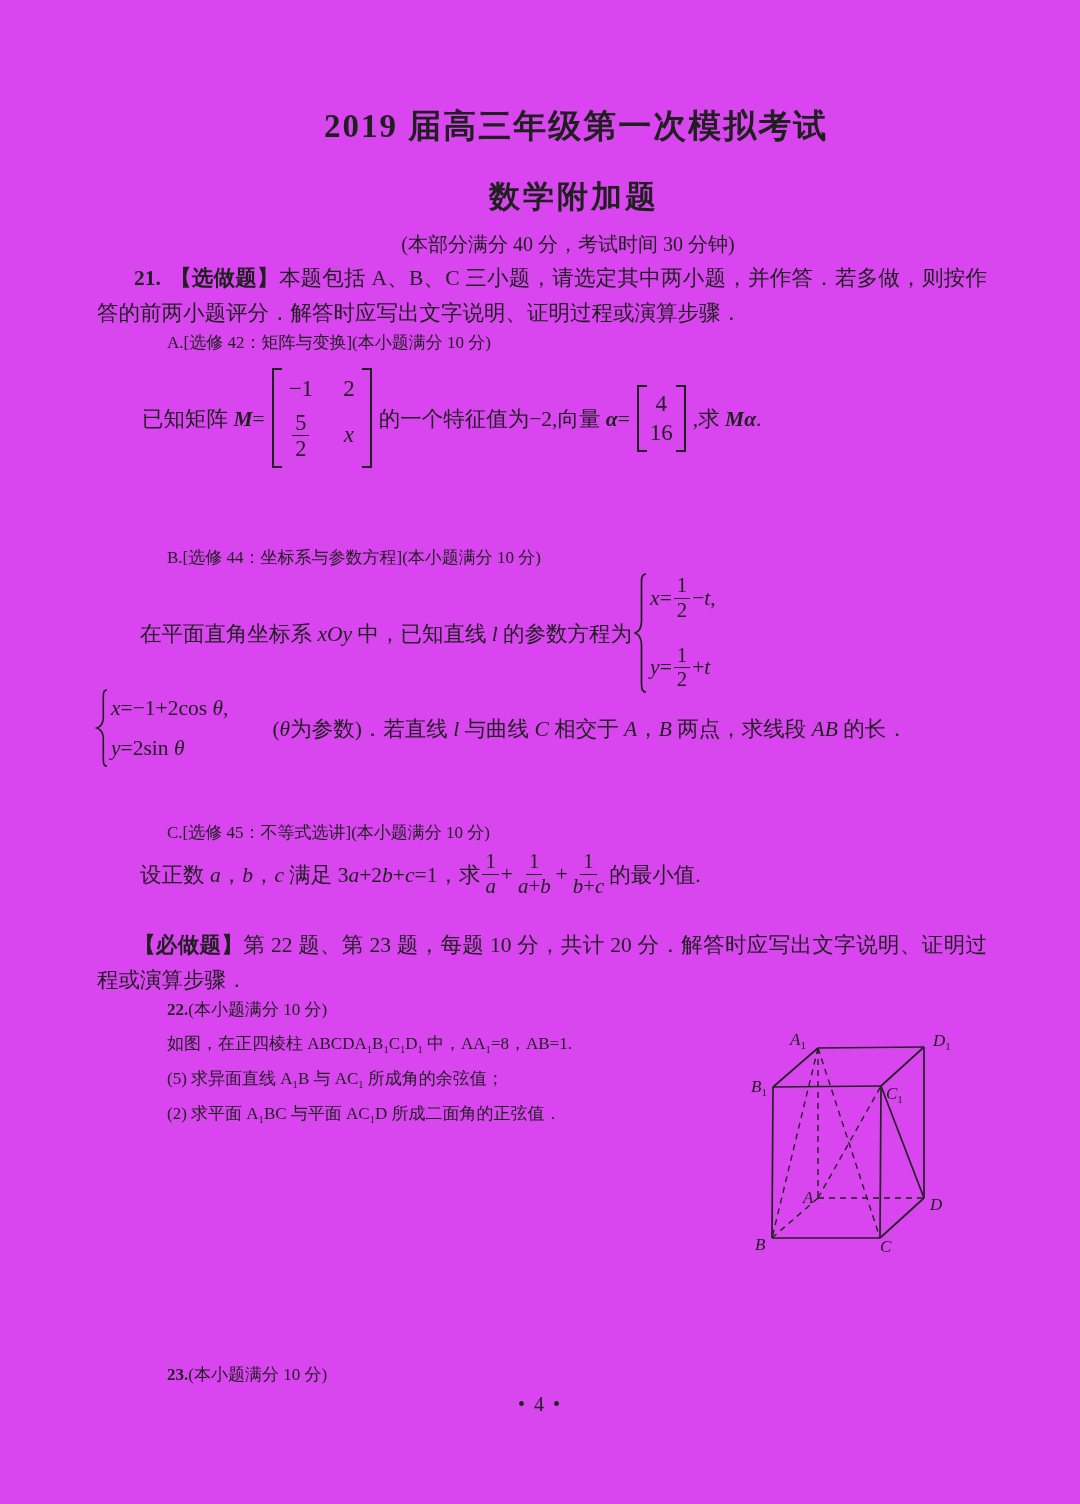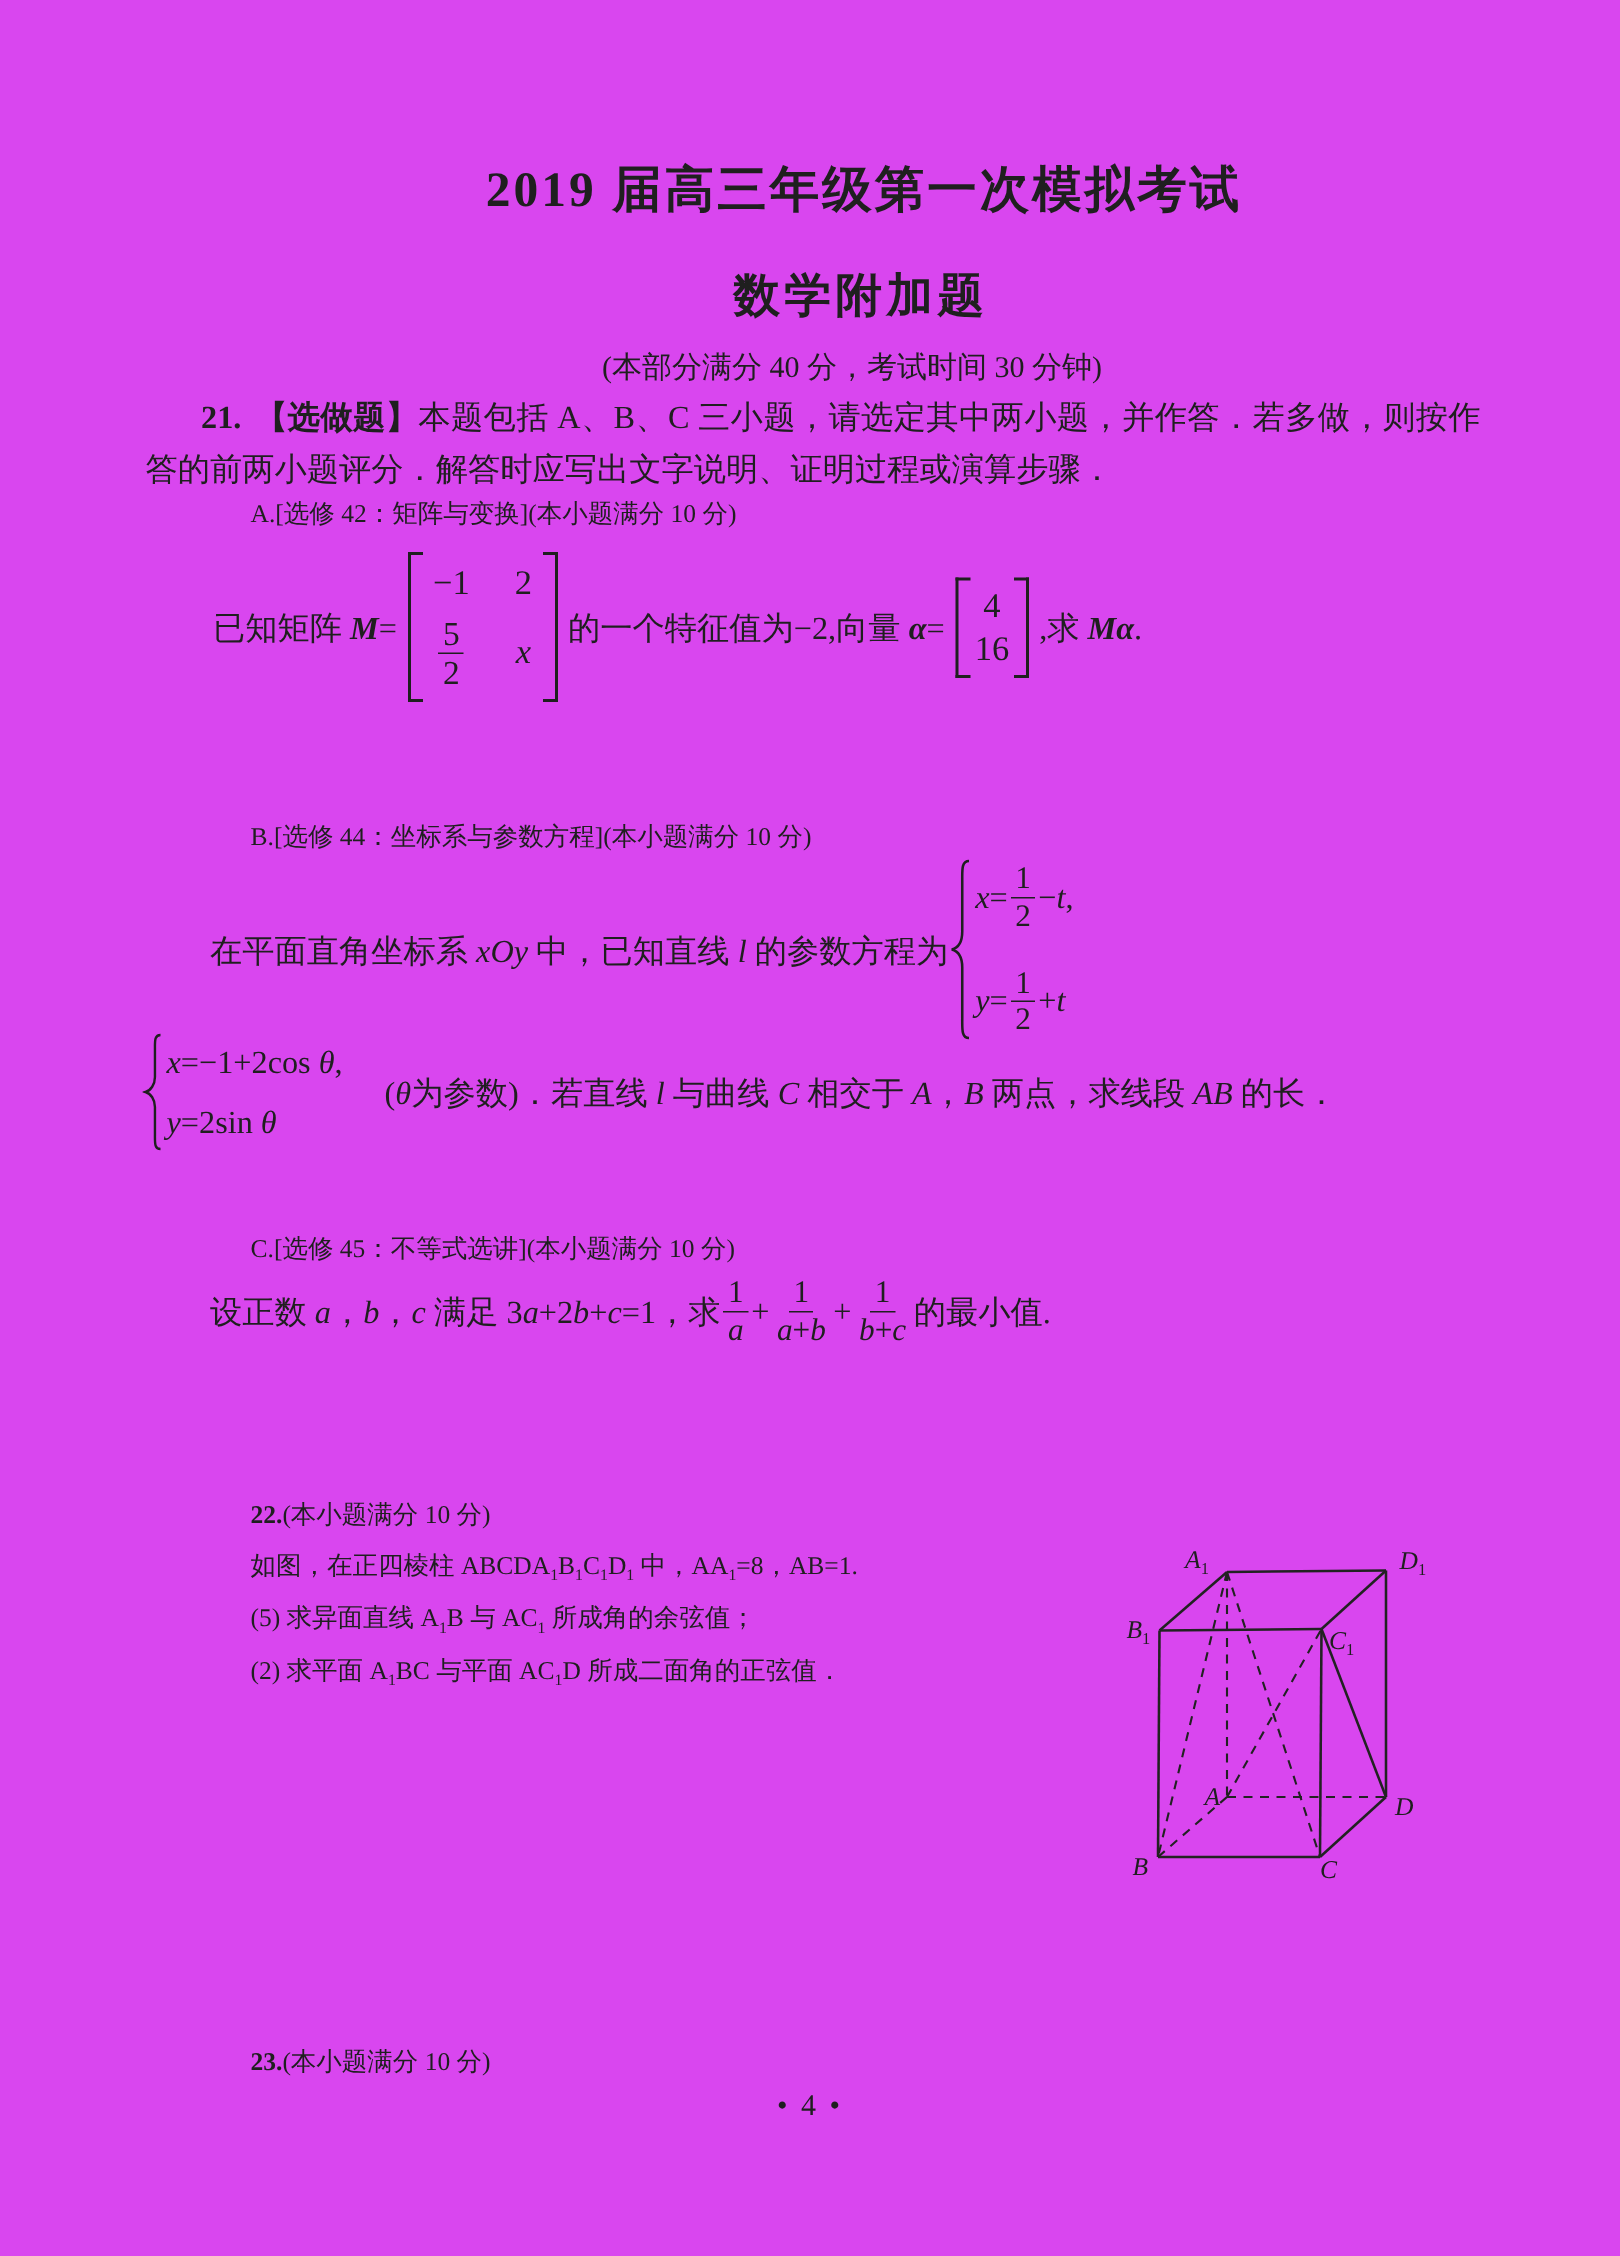--- a/index.html
+++ b/index.html
@@ -108,21 +108,21 @@
   <div class="abs mathrow" style="left:95px;top:684px;height:88px">
     <span class="sys">
       <svg class="brace" width="14" height="80" viewBox="0 0 14 80">
         <path d="M12 2 C8 2 8.3 6 8.3 11 L8.3 30 C8.3 35 5.5 39 2 40 C5.5 41 8.3 45 8.3 50 L8.3 69 C8.3 74 8 78 12 78" fill="none" stroke="#1f1f1f" stroke-width="1.6"></path>
       </svg>
       <span class="rows rows2">
         <span class="row seg"><span class="it">x</span><span>=−1+2cos </span><span class="it">θ</span><span>,</span></span>
         <span class="row seg"><span class="it">y</span><span>=2sin </span><span class="it">θ</span></span>
       </span>
     </span>
-    <span class="seg" style="margin-left:28px"><span>(</span><span class="it">θ</span><span>为参数)．若直线 </span><span class="it">l</span><span> 与曲线 </span><span class="it">C</span><span> 相交于 </span><span class="it">A</span><span>，</span><span class="it">B</span><span> 两点，求线段 </span><span class="it">AB</span><span> 的长．</span></span>
+    <span class="seg" style="margin-left:44px"><span>(</span><span class="it">θ</span><span>为参数)．若直线 </span><span class="it">l</span><span> 与曲线 </span><span class="it">C</span><span> 相交于 </span><span class="it">A</span><span>，</span><span class="it">B</span><span> 两点，求线段 </span><span class="it">AB</span><span> 的长．</span></span>
   </div>
 
   <div class="abs line" style="left:135px;top:820px">C.[选修 45：不等式选讲](本小题满分 10 分)</div>
   <div class="abs mathrow" style="left:140px;top:843px;height:62px">
     <span class="seg"><span>设正数 </span><span class="it">a</span><span>，</span><span class="it">b</span><span>，</span><span class="it">c</span><span> 满足 3</span><span class="it">a</span><span>+2</span><span class="it">b</span><span>+</span><span class="it">c</span><span>=1，求</span></span>
     <span class="fr">
         <span class="n">1</span>
         <span class="d seg"><span class="it">a</span></span>
       </span>
     <span>+</span>
@@ -131,20 +131,21 @@
         <span class="d seg"><span class="it">a</span><span>+</span><span class="it">b</span></span>
       </span>
     <span>+</span>
     <span class="fr">
         <span class="n">1</span>
         <span class="d seg"><span class="it">b</span><span>+</span><span class="it">c</span></span>
       </span>
     <span class="seg">的最小值.</span>
   </div>
 
+  <p class="abs para indent" style="top:928px"><span class="bd">【必做题】</span><span class="seg">第 22 题、第 23 题，每题 10 分，共计 20 分．解答时应写出文字说明、证明过程或演算步骤．</span></p>
 
   <div class="abs line" style="left:135px;top:997px"><span class="bd">22.</span><span>(本小题满分 10 分)</span></div>
   <div class="abs line seg" style="left:135px;top:1031px"><span>如图，在正四棱柱 ABCDA</span><span class="sb">1</span><span>B</span><span class="sb">1</span><span>C</span><span class="sb">1</span><span>D</span><span class="sb">1</span><span> 中，AA</span><span class="sb">1</span><span>=8，AB=1.</span></div>
   <div class="abs line seg" style="left:135px;top:1066px"><span>(5) 求异面直线 A</span><span class="sb">1</span><span>B 与 AC</span><span class="sb">1</span><span> 所成角的余弦值；</span></div>
   <div class="abs line seg" style="left:135px;top:1101px"><span>(2) 求平面 A</span><span class="sb">1</span><span>BC 与平面 AC</span><span class="sb">1</span><span>D 所成二面角的正弦值．</span></div>
 
   <svg class="abs" style="left:730px;top:1020px" width="240" height="248" viewBox="0 0 240 248">
     <g stroke="#222" stroke-width="1.4" stroke-dasharray="6 5" fill="none">
       <line x1="88" y1="28" x2="88" y2="178"></line>
       <line x1="88" y1="28" x2="42" y2="218"></line>

